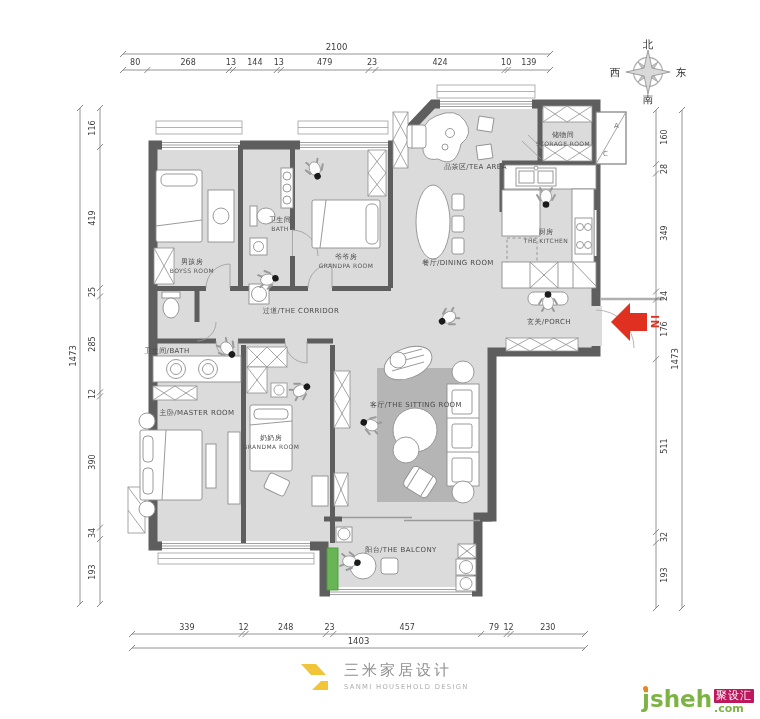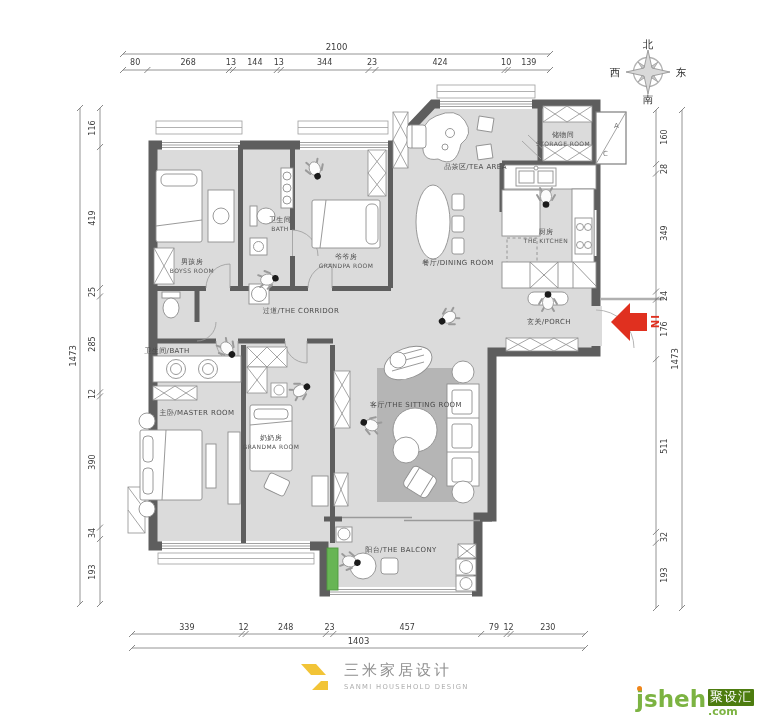--- a/index.html
+++ b/index.html
@@ -17,21 +17,21 @@
   .in-label{position:absolute;transform:translate(-50%,-50%) rotate(90deg);font-size:10px;font-weight:bold;
             color:#e0301f;letter-spacing:1px;}
   .logo{position:absolute;left:299px;top:661px;display:flex;gap:9px;align-items:flex-start;}
   .logo-texts{display:flex;flex-direction:column;}
   .logo-zh{font-size:15px;color:#8f8f8f;letter-spacing:3px;}
   .logo-en{font-size:6.8px;color:#aeaeae;letter-spacing:1.3px;margin-top:3px;}
   .watermark{position:absolute;right:6px;top:688px;display:flex;align-items:flex-start;}
   .wm-brand{font-size:23px;font-weight:bold;color:#7cb342;line-height:1;position:relative;}
   .wm-dot{position:absolute;left:1px;top:-2px;width:5px;height:5px;border-radius:50%;background:#f08519;}
   .wm-col{display:flex;flex-direction:column;align-items:flex-start;margin-left:2px;margin-top:1px;}
-  .wm-badge{background:#4d7c0f;color:#fff;font-size:13px;line-height:1.3;padding:0 2px;border-radius:1px;letter-spacing:1px;}
+  .wm-badge{background:#be185d;color:#fff;font-size:11px;line-height:1.3;padding:0 2px;border-radius:1px;letter-spacing:1px;}
   .wm-tld{font-size:11px;font-weight:bold;color:#7cb342;line-height:1.1;}
 </style>
 </head>
 <body>
 
 <div class="stage">
 
 <svg class="plan" width="760" height="719" viewBox="0 0 760 719">
   <defs>
     <g id="person">
@@ -428,21 +428,21 @@
       </div>
       <div class="room-label" style="left: 416px; top: 406px;">客厅/THE SITTING ROOM</div>
       <div class="room-label" style="left: 401px; top: 551px;">阳台/THE BALCONY</div>
     </div>
 <div class="overlay" id="dim-labels">
       <div class="dim-label" style="left: 135.183px; top: 62px;">80</div>
       <div class="dim-label" style="left: 188.177px; top: 62px;">268</div>
       <div class="dim-label" style="left: 230.968px; top: 62px;">13</div>
       <div class="dim-label" style="left: 254.877px; top: 62px;">144</div>
       <div class="dim-label" style="left: 278.785px; top: 62px;">13</div>
-      <div class="dim-label" style="left: 324.622px; top: 62px;">344</div>
+      <div class="dim-label" style="left: 324.622px; top: 62px;">479</div>
       <div class="dim-label" style="left: 371.982px; top: 62px;">23</div>
       <div class="dim-label" style="left: 440.052px; top: 62px;">424</div>
       <div class="dim-label" style="left: 506.143px; top: 62px;">10</div>
       <div class="dim-label" style="left: 528.833px; top: 62px;">139</div>
       <div class="dim-label dim-total" style="left: 336.5px; top: 47px;">2100</div>
       <div class="dim-label" style="left: 186.845px; top: 627px;">339</div>
       <div class="dim-label" style="left: 243.632px; top: 627px;">12</div>
       <div class="dim-label" style="left: 285.696px; top: 627px;">248</div>
       <div class="dim-label" style="left: 329.54px; top: 627px;">23</div>
       <div class="dim-label" style="left: 407.197px; top: 627px;">457</div>

